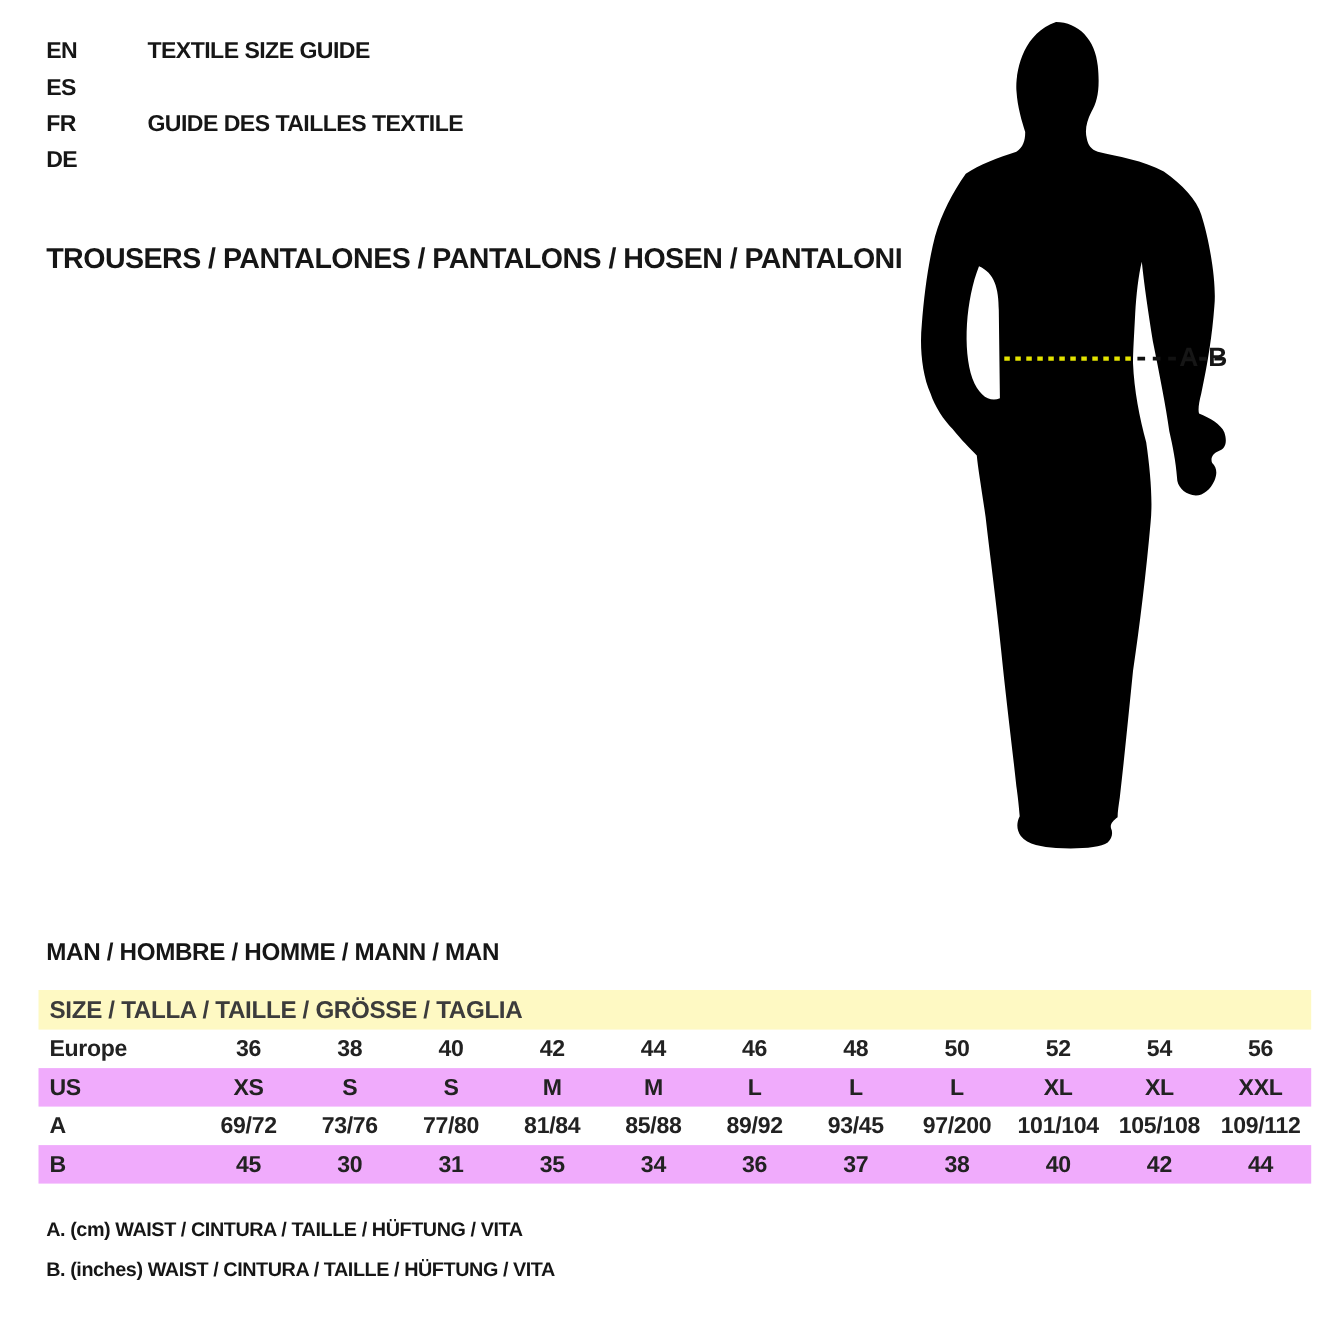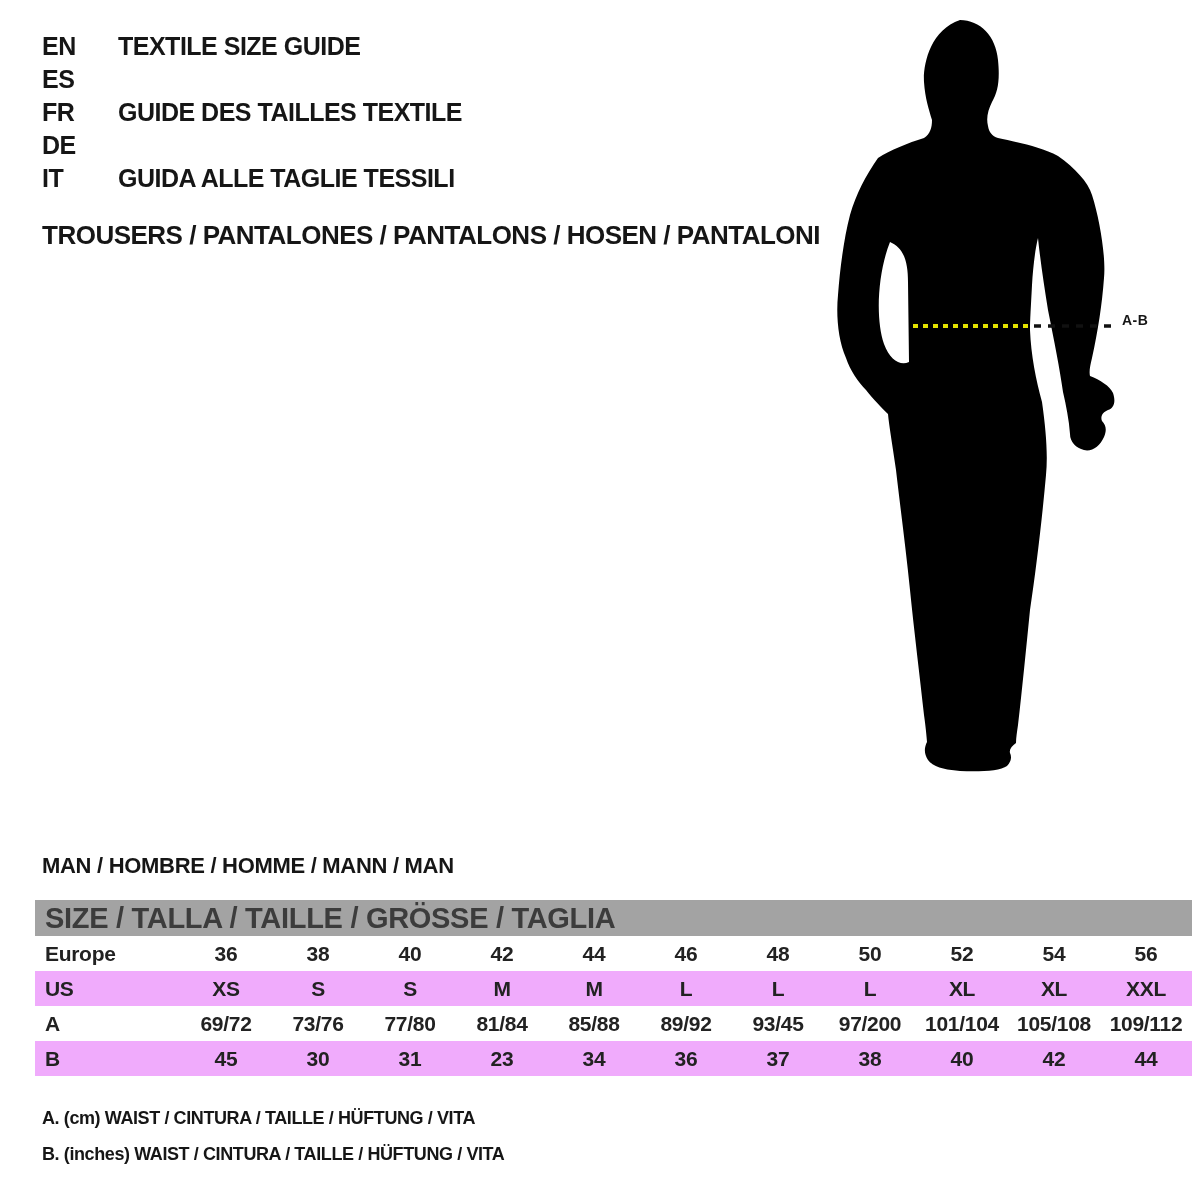--- a/index.html
+++ b/index.html
@@ -1,30 +1,30 @@
 <!DOCTYPE html>
 <html><head>
 <meta charset="utf-8">
 <style>
   html,body{margin:0;padding:0;background:#fff;}
   #page{position:relative;width:1200px;height:1200px;background:#ffffff;overflow:hidden;
         font-family:"Liberation Sans","DejaVu Sans",sans-serif;color:#161616;}
   
   .lang-list{position:absolute;left:42px;top:30px;}
-  .lang-row{display:flex;height:33px;line-height:33px;font-size:25px;font-weight:bold;letter-spacing:-0.5px;}
+  .lang-row{display:flex;height:33px;line-height:33px;font-size:21px;font-weight:bold;letter-spacing:-0.5px;gap:16px;}
   .lang-code{width:76px;flex:0 0 76px;}
   
   .garment-heading{position:absolute;left:42px;top:220px;font-size:26px;font-weight:bold;letter-spacing:-0.5px;white-space:nowrap;}
   .section-heading{position:absolute;left:42px;top:853px;font-size:22px;font-weight:bold;letter-spacing:-0.3px;white-space:nowrap;}
   
   .figure-wrap{position:absolute;left:820px;top:10px;width:380px;height:780px;}
-  .measure-label{position:absolute;left:1122px;top:312px;font-size:14px;font-weight:bold;letter-spacing:0.5px;}
+  .measure-label{position:absolute;left:1072px;top:312px;font-size:24px;font-weight:bold;letter-spacing:0.5px;}
   
   .size-table{position:absolute;left:35px;top:900px;width:1157px;}
-  .thead{height:36px;line-height:36px;background:#a3a3a3;color:#3c3c3c;font-size:29px;font-weight:bold;
+  .thead{height:36px;line-height:36px;background:#fef9c3;color:#3c3c3c;font-size:22px;font-weight:bold;
          letter-spacing:-0.3px;padding-left:10px;box-sizing:border-box;}
   .tr{display:flex;height:35px;line-height:35px;font-size:21px;font-weight:bold;letter-spacing:-0.3px;}
   .tr.stripe{background:#f0abfc;}
   .td{width:92px;flex:0 0 92px;text-align:center;color:#222;}
   .td.label{width:145px;flex:0 0 145px;text-align:left;padding-left:10px;box-sizing:border-box;}
   
   .note{position:absolute;left:42px;font-size:18px;font-weight:bold;letter-spacing:-0.4px;white-space:nowrap;}
   .note-a{top:1108px;}
   .note-b{top:1144px;}
 </style>
@@ -40,24 +40,20 @@
     </div>
     <div class="lang-row">
       <span class="lang-code">ES</span>
     </div>
     <div class="lang-row">
       <span class="lang-code">FR</span>
       <span class="lang-label">GUIDE DES TAILLES TEXTILE</span>
     </div>
     <div class="lang-row">
       <span class="lang-code">DE</span>
-    </div>
-    <div class="lang-row">
-      <span class="lang-code">IT</span>
-      <span class="lang-label">GUIDA ALLE TAGLIE TESSILI</span>
     </div>
   </div>
 
   <div class="garment-heading">TROUSERS / PANTALONES / PANTALONS / HOSEN / PANTALONI</div>
 
   <div class="figure-wrap">
     <svg width="380" height="780" viewBox="0 0 380 780">
       <path fill="#000" d="
         M140,10
         C160,10 176,26 178,50
@@ -158,21 +154,21 @@
       <div class="td">101/104</div>
       <div class="td">105/108</div>
       <div class="td">109/112</div>
     </div>
 
     <div class="tr stripe">
       <div class="td label">B</div>
       <div class="td">45</div>
       <div class="td">30</div>
       <div class="td">31</div>
-      <div class="td">23</div>
+      <div class="td">35</div>
       <div class="td">34</div>
       <div class="td">36</div>
       <div class="td">37</div>
       <div class="td">38</div>
       <div class="td">40</div>
       <div class="td">42</div>
       <div class="td">44</div>
     </div>
   </div>
 

